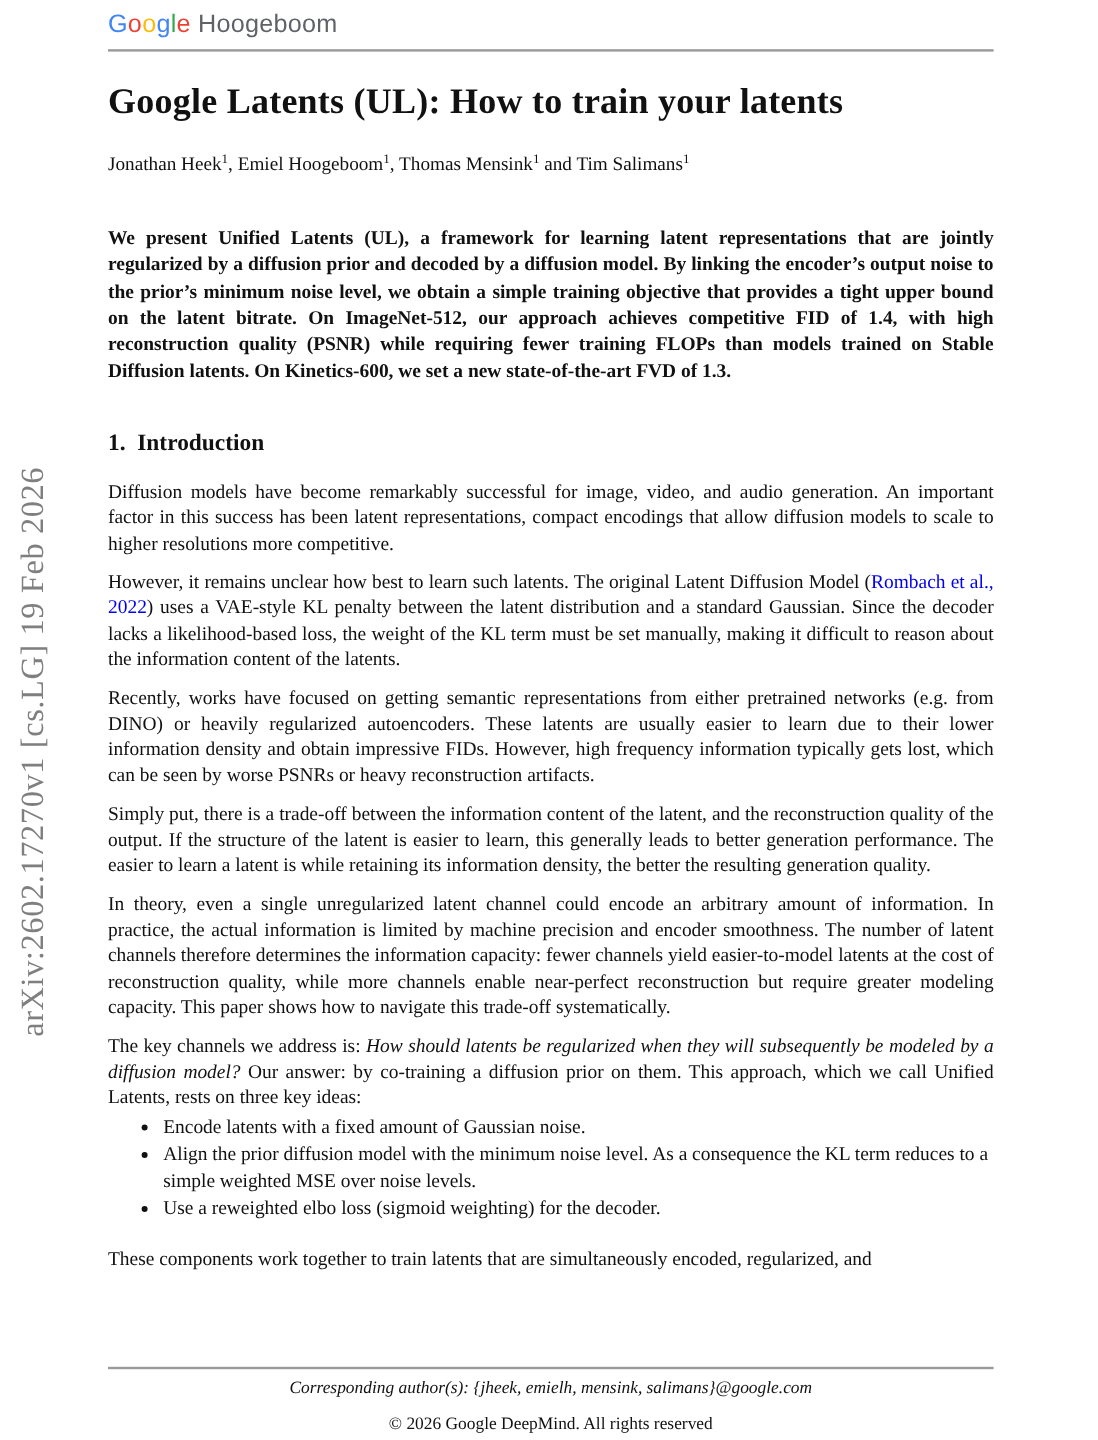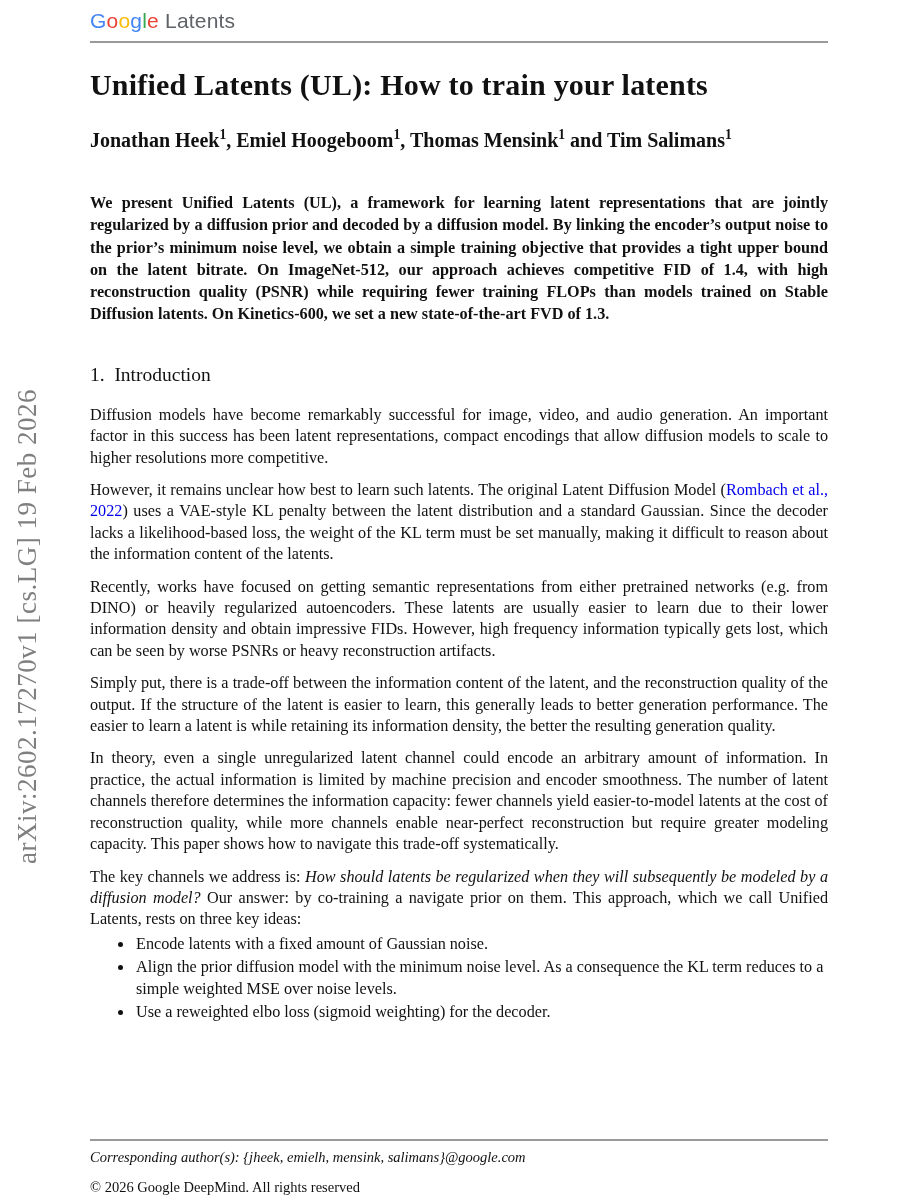--- a/index.html
+++ b/index.html
@@ -38,40 +38,40 @@
 
   .title {
     margin-top: 25px;
     font-size: 30px;
     font-weight: 700;
     letter-spacing: 0.2px;
   }
 
   .authors {
     margin-top: 27px;
-    font-size: 20px;
-    font-weight: 700;
+    font-size: 16px;
+    font-weight: 400;
   }
   .affiliation {
     margin-top: 4px;
     font-size: 14.5px;
   }
 
   .abstract {
     margin-top: 40px;
     font-size: 16.2px;
     font-weight: 700;
     line-height: 22.3px;
     text-align: justify;
   }
 
   .section-heading {
     margin-top: 38px;
     font-size: 19.5px;
-    font-weight: 400;
+    font-weight: 700;
     white-space: pre-wrap;
   }
 
   .para {
     margin-top: 11px;
     font-size: 16.2px;
     line-height: 21.4px;
     text-align: justify;
   }
   .para.first { margin-top: 19px; }
@@ -80,21 +80,21 @@
     margin-top: 3px;
     padding-left: 44px;
     font-size: 16.2px;
     line-height: 21.4px;
   }
   .key-ideas li { margin-bottom: 2px; padding-left: 2px; }
 
   .closing { margin-top: 21px; }
 
   
-  .footer { position: absolute; left: 90px; top: 1139px; width: 738px; }
+  .footer { position: absolute; left: 90px; top: 1139px; width: 738px; text-align: center; }
   .footer-rule { height: 2px; background: #9a9a9a; }
   .correspondence {
     margin-top: 8px;
     font-style: italic;
     font-size: 14.5px;
   }
   .copyright {
     margin-top: 13px;
     font-size: 14.5px;
   }
@@ -107,44 +107,45 @@
 </style>
 </head>
 <body>
 
 <div class="page">
 
   <div class="watermark">arXiv:2602.17270v1  [cs.LG]  19 Feb 2026</div>
 
   <div class="content">
 
-    <div class="logo"><span style="color: rgb(66, 133, 244);">G</span><span style="color: rgb(234, 67, 53);">o</span><span style="color: rgb(251, 188, 5);">o</span><span style="color: rgb(66, 133, 244);">g</span><span style="color: rgb(52, 168, 83);">l</span><span style="color: rgb(234, 67, 53);">e</span><span style="color: rgb(95, 99, 104);"> Latents</span></div>
+    <div class="logo"><span style="color: rgb(66, 133, 244);">G</span><span style="color: rgb(234, 67, 53);">o</span><span style="color: rgb(251, 188, 5);">o</span><span style="color: rgb(66, 133, 244);">g</span><span style="color: rgb(52, 168, 83);">l</span><span style="color: rgb(234, 67, 53);">e</span><span style="color: rgb(95, 99, 104);"> Hoogeboom</span></div>
     <div class="header-rule"></div>
 
-    <h1 class="title">Unified Latents (UL): How to train your latents</h1>
+    <h1 class="title">Google Latents (UL): How to train your latents</h1>
 
     <div class="authors"><span>Jonathan Heek</span><span class="seg-sup">1</span><span>, Emiel Hoogeboom</span><span class="seg-sup">1</span><span>, Thomas Mensink</span><span class="seg-sup">1</span><span> and Tim Salimans</span><span class="seg-sup">1</span></div>
 
     <div class="abstract"><span>We present Unified Latents (UL), a framework for learning latent representations that are jointly regularized by a diffusion prior and decoded by a diffusion model. By linking the encoder’s output noise to the prior’s minimum noise level, we obtain a simple training objective that provides a tight upper bound on the latent bitrate. On ImageNet-512, our approach achieves competitive FID of </span><span class="seg-regular">1.4</span><span>, with high reconstruction quality (PSNR) while requiring fewer training FLOPs than models trained on Stable Diffusion latents. On Kinetics-600, we set a new state-of-the-art FVD of </span><span class="seg-regular">1.3</span><span>.</span></div>
 
     <h2 class="section-heading">1.  Introduction</h2>
 
     <p class="para first">Diffusion models have become remarkably successful for image, video, and audio generation. An important factor in this success has been latent representations, compact encodings that allow diffusion models to scale to higher resolutions more competitive.</p>
     <p class="para"><span>However, it remains unclear how best to learn such latents. The original Latent Diffusion Model (</span><span class="seg-link" style="color: rgb(0, 0, 238);">Rombach et al., 2022</span><span>) uses a VAE-style KL penalty between the latent distribution and a standard Gaussian. Since the decoder lacks a likelihood-based loss, the weight of the KL term must be set manually, making it difficult to reason about the information content of the latents.</span></p>
     <p class="para">Recently, works have focused on getting semantic representations from either pretrained networks (e.g. from DINO) or heavily regularized autoencoders. These latents are usually easier to learn due to their lower information density and obtain impressive FIDs. However, high frequency information typically gets lost, which can be seen by worse PSNRs or heavy reconstruction artifacts.</p>
     <p class="para">Simply put, there is a trade-off between the information content of the latent, and the reconstruction quality of the output. If the structure of the latent is easier to learn, this generally leads to better generation performance. The easier to learn a latent is while retaining its information density, the better the resulting generation quality.</p>
     <p class="para">In theory, even a single unregularized latent channel could encode an arbitrary amount of information. In practice, the actual information is limited by machine precision and encoder smoothness. The number of latent channels therefore determines the information capacity: fewer channels yield easier-to-model latents at the cost of reconstruction quality, while more channels enable near-perfect reconstruction but require greater modeling capacity. This paper shows how to navigate this trade-off systematically.</p>
-    <p class="para"><span>The key channels we address is: </span><span class="seg-italic">How should latents be regularized when they will subsequently be modeled by a diffusion model?</span><span> Our answer: by co-training a navigate prior on them. This approach, which we call Unified Latents, rests on three key ideas:</span></p>
+    <p class="para"><span>The key channels we address is: </span><span class="seg-italic">How should latents be regularized when they will subsequently be modeled by a diffusion model?</span><span> Our answer: by co-training a diffusion prior on them. This approach, which we call Unified Latents, rests on three key ideas:</span></p>
 
     <ul class="key-ideas">
       <li>Encode latents with a fixed amount of Gaussian noise.</li>
       <li>Align the prior diffusion model with the minimum noise level. As a consequence the KL term reduces to a simple weighted MSE over noise levels.</li>
       <li>Use a reweighted elbo loss (sigmoid weighting) for the decoder.</li>
     </ul>
 
+    <p class="para closing">These components work together to train latents that are simultaneously encoded, regularized, and</p>
 
   </div>
 
   <div class="footer">
     <div class="footer-rule"></div>
     <div class="correspondence">Corresponding author(s):  {jheek, emielh, mensink, salimans}@google.com</div>
     <div class="copyright">©  2026 Google DeepMind. All rights reserved</div>
   </div>
 
 </div>

